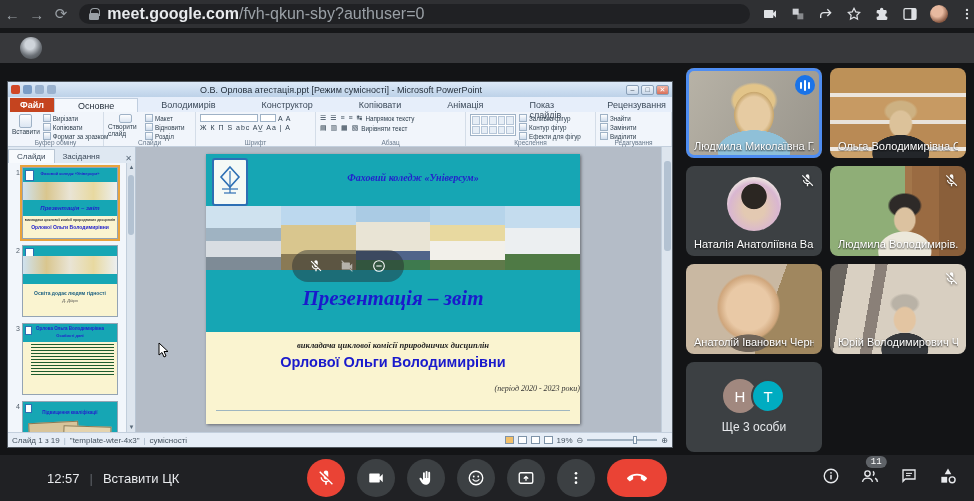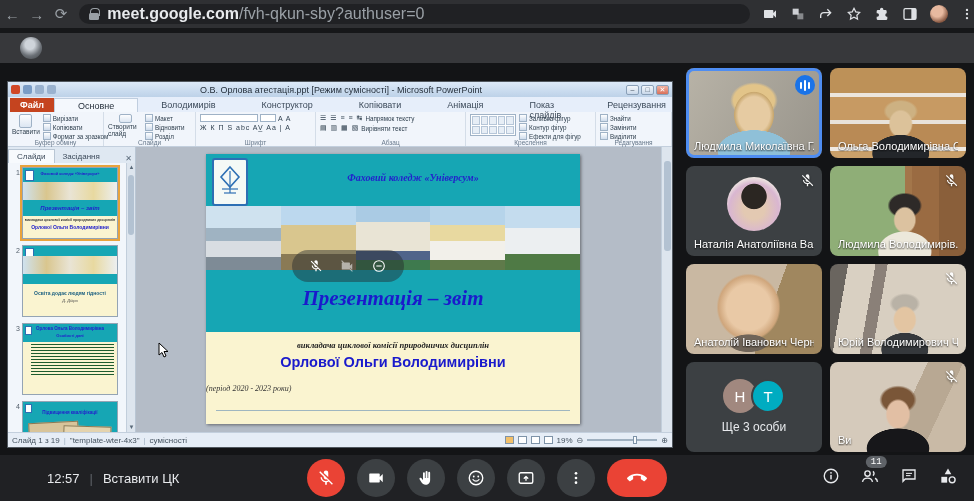--- a/index.html
+++ b/index.html
@@ -112,21 +112,21 @@
   .meet-overlay svg{ display:block; }
   .slide-title{ position:absolute; left:0; right:0; top:132px; text-align:center;
     font-family:"Liberation Serif", serif; font-style:italic; font-weight:bold; font-size:21px; color:#1a1acc; }
   .cream{ position:absolute; left:0; bottom:0; width:374px; height:92px; background:#faf4d0; }
   .notch{ position:absolute; left:46px; bottom:78px; width:0; height:0;
     border-left:14px solid transparent; border-right:14px solid transparent; border-top:14px solid #16a6b4; }
   .sub{ position:absolute; left:0; right:0; top:8px; text-align:center;
     font-family:"Liberation Serif", serif; font-style:italic; font-weight:bold; font-size:8.5px; color:#222; }
   .author{ position:absolute; left:0; right:0; top:22px; text-align:center;
     font-weight:bold; font-size:14.5px; color:#1a1acc; }
-  .period{ position:absolute; left:0; right:0; top:52px; text-align:left;
+  .period{ position:absolute; left:0; right:0; top:52px; text-align:right;
     font-family:"Liberation Serif", serif; font-style:italic; font-size:8px; color:#333; }
   .rule{ position:absolute; left:10px; right:10px; bottom:13px; border-top:1px solid #9fb6c0; }
 
   .ppt-status{ height:15px; background:#e6edf6; border-top:1px solid #c3cfdd; display:flex;
     align-items:center; font-size:8px; color:#44525f; padding:0 4px; }
   .ppt-status .sep{ margin:0 4px; color:#9fb0c0; }
   .status-right{ margin-left:auto; display:flex; align-items:center; gap:4px; }
   .viewic{ width:9px; height:8px; border:1px solid #7e93a8; background:#fff; }
   .viewic.on{ background:#f2c06a; }
   .zslider{ width:70px; height:2px; background:#9fb0c0; position:relative; }
@@ -558,26 +558,20 @@
       </div>
 
       <div class="tile">
         <div class="circles">
           <div class="cc cc1">Н</div>
           <div class="cc cc2">Т</div>
         </div>
         <div class="more-label">Ще 3 особи</div>
       </div>
 
-      <div class="tile v8">
-        <svg class="mic" width="15" height="15" viewBox="0 0 24 24">
-            <path fill="#fff" d="M15 10.6V5a3 3 0 0 0-6 0v.3l6 5.3zM4.3 3 3 4.3l6 6V11a3 3 0 0 0 4.1 2.8l1.7 1.6c-.8.4-1.8.6-2.8.6-3 0-5.5-2.3-5.5-5H4.7c0 3.4 2.8 6.2 6.2 6.7V21h2.2v-3.3c.9-.1 1.8-.4 2.6-.9l4.2 4.2 1.3-1.3L4.3 3z"></path>
-          </svg>
-        <span class="nm">Ви</span>
-      </div>
     </div>
   </div>
 
   <div class="bottombar">
     <div class="bb-left">
       <span>12:57</span>
       <span class="dv">|</span>
       <span>Вставити ЦК</span>
     </div>
 

